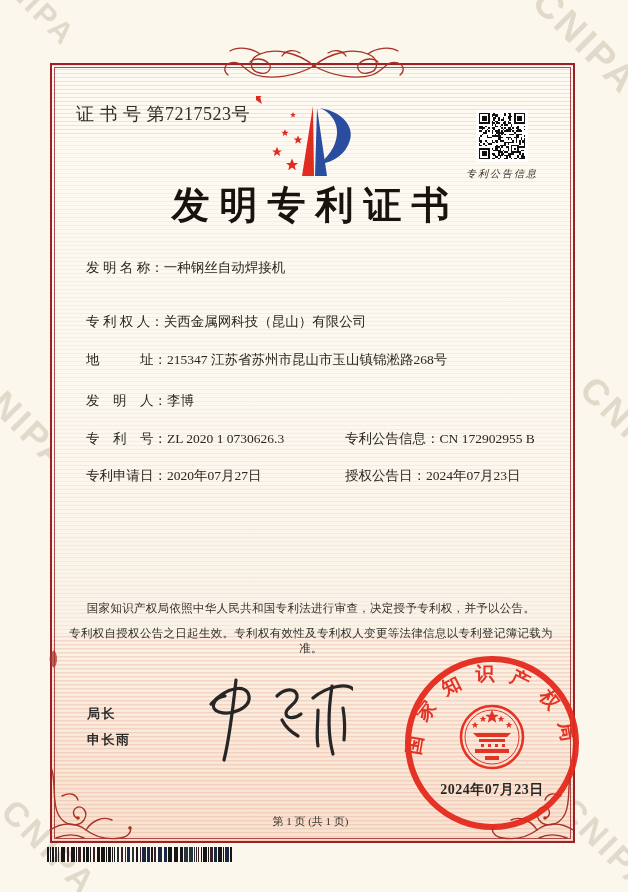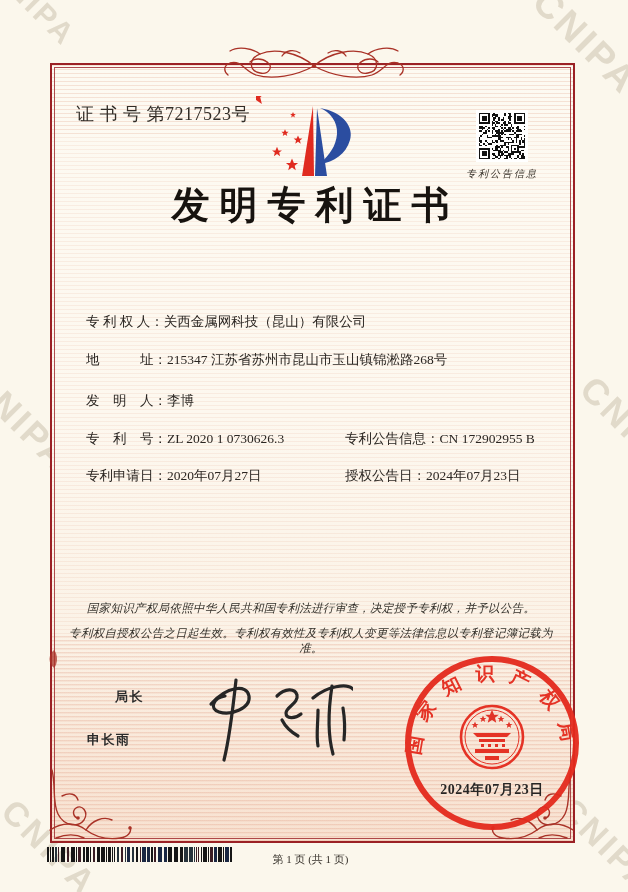--- a/index.html
+++ b/index.html
@@ -61,36 +61,36 @@
   
   .row{position:absolute;left:86px;width:470px;font-size:13.5px;color:#2b2622;white-space:nowrap;}
   .row .lbl{color:#2b2622;}
   .row .val{color:#2b2622;}
   .pair2{position:absolute;left:259px;top:0;}
   .row-sm{font-size:13px;}
 
   
   .notice{
     position:absolute;left:68px;width:486px;text-align:center;
-    font-size:11.5px;font-style:italic;letter-spacing:0.3px;color:#33302a;
+    font-size:11.5px;letter-spacing:0.3px;color:#33302a;
   }
 
   
   .official{
     position:absolute;left:87px;
     font-family:"Liberation Sans","DejaVu Sans",sans-serif;
     font-size:13px;font-weight:700;letter-spacing:1.5px;color:#2b2b2b;
   }
   .sig{position:absolute;left:183px;top:668px;}
 
   
   .seal{position:absolute;left:403px;top:653px;opacity:0.95;}
 
   
-  .page-num{position:absolute;left:50px;top:814px;width:521px;text-align:center;font-size:11px;color:#3a352e;margin-top:38px;}
+  .page-num{position:absolute;left:50px;top:814px;width:521px;text-align:center;font-size:11px;color:#3a352e;}
   .barcode{position:absolute;left:47px;top:847px;}
 </style>
 </head>
 <body>
 
 <div class="page">
 
   <span class="wm" style="left:-20px;top:-14px;font-size:30px;">CNIPA</span>
   <span class="wm wm-light" style="left:150px;top:150px;font-size:40px;">CNIPA</span>
   <span class="wm" style="left:520px;top:20px;font-size:38px;">CNIPA</span>
@@ -438,20 +438,23 @@
           <rect x="26" y="28" width="1" height="1"></rect>
           <rect x="27" y="28" width="1" height="1"></rect>
           <rect x="28" y="28" width="1" height="1"></rect>
         </g>
     </g>
   </svg>
   <div class="qr-caption">专利公告信息</div>
 
   <div class="title">发明专利证书</div>
 
+  <div class="row" style="top:259px;">
+    <span class="lbl">发 明 名 称：</span><span class="val">一种钢丝自动焊接机</span>
+  </div>
   <div class="row" style="top:313px;">
     <span class="lbl">专 利 权 人：</span><span class="val">关西金属网科技（昆山）有限公司</span>
   </div>
   <div class="row" style="top:351px;">
     <span class="lbl">地　　　址：</span><span class="val">215347 江苏省苏州市昆山市玉山镇锦淞路268号</span>
   </div>
   <div class="row" style="top:392px;">
     <span class="lbl">发　明　人：</span><span class="val">李博</span>
   </div>
   <div class="row" style="top:430px;">
@@ -459,21 +462,21 @@
     <span class="pair2"><span class="lbl">专利公告信息：</span><span class="val">CN 172902955 B</span></span>
   </div>
   <div class="row" style="top:467px;">
     <span class="lbl">专利申请日：</span><span class="val">2020年07月27日</span>
     <span class="pair2"><span class="lbl">授权公告日：</span><span class="val">2024年07月23日</span></span>
   </div>
 
   <div class="notice" style="top:601px;">国家知识产权局依照中华人民共和国专利法进行审查，决定授予专利权，并予以公告。</div>
   <div class="notice" style="top:626px;">专利权自授权公告之日起生效。专利权有效性及专利权人变更等法律信息以专利登记簿记载为准。</div>
 
-  <div class="official" style="top:688px;margin-left:28px;">局长</div>
+  <div class="official" style="top:705px;">局长</div>
   <div class="official" style="top:731px;">申长雨</div>
 
   <svg class="sig" width="170" height="100" viewBox="0 0 170 100">
     <g stroke="#262626" stroke-width="3.2" fill="none" stroke-linecap="round" stroke-linejoin="round">
       <path d="M28 36 C44 18 64 16 66 28 C68 40 48 48 36 44 C26 41 30 30 42 28"></path>
       <path d="M53 12 C50 40 46 72 41 92"></path>
       <path d="M94 28 C102 20 112 20 114 27 C116 35 103 39 103 45 C103 51 112 51 118 46"></path>
       <path d="M99 52 C103 60 108 64 115 68"></path>
       <path d="M130 30 C144 18 164 15 170 21"></path>
       <path d="M149 18 C145 44 145 68 150 86"></path>

